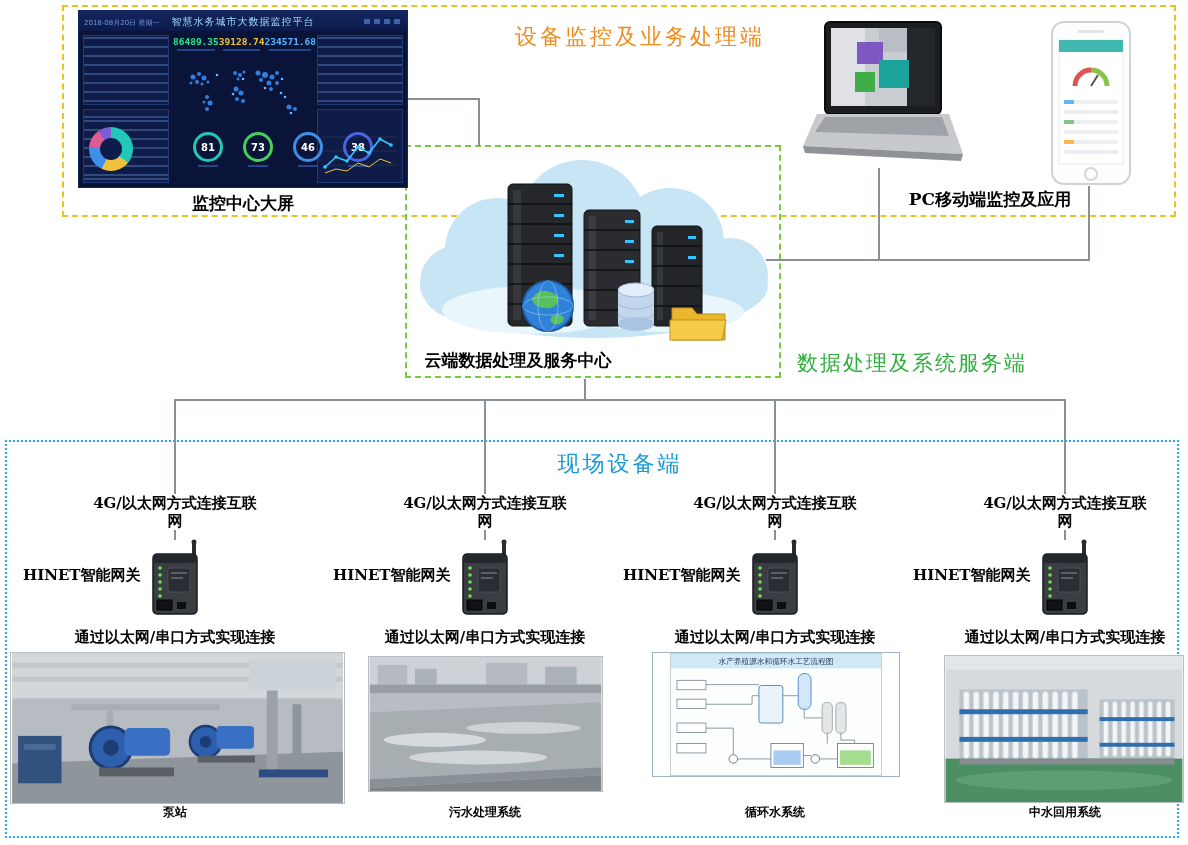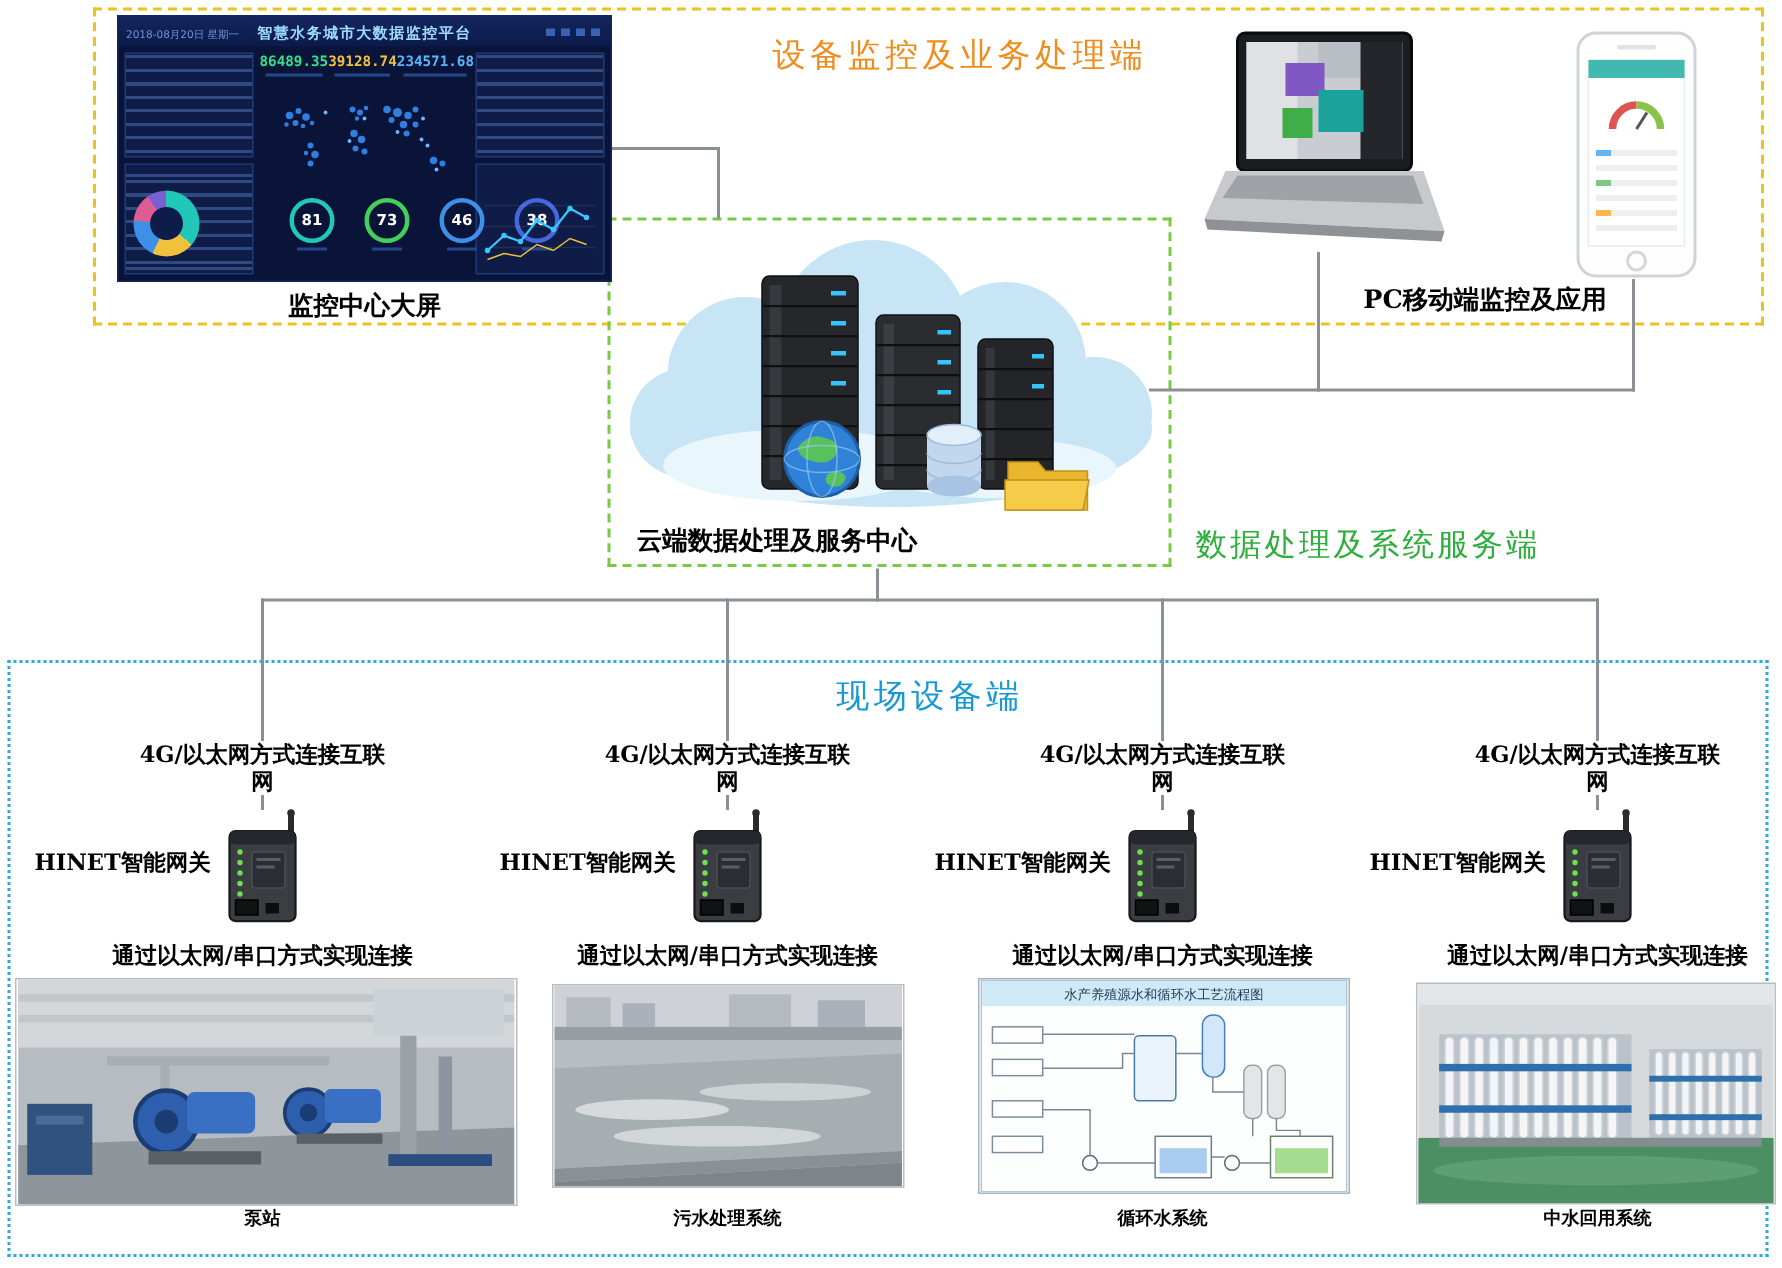--- a/index.html
+++ b/index.html
@@ -38,21 +38,21 @@
   
   .art{position:absolute;z-index:3;}
   .art svg{display:block;width:100%;height:100%;}
 
   
   .dash{position:absolute;left:78px;top:10px;width:330px;height:178px;background:#0a1438;
         border:1px solid #14265c;box-sizing:border-box;z-index:3;
         font-family:"DejaVu Sans","Liberation Sans",sans-serif;}
   .dash-header{position:absolute;left:0;top:0;right:0;height:20px;background:linear-gradient(180deg,#13265e,#0b1a4a);}
   .dash-title{position:absolute;left:0;right:0;top:4px;text-align:center;font-size:10px;color:#9fd9ff;
-              font-weight:bold;letter-spacing:1px;white-space:nowrap;}
+              font-weight:normal;letter-spacing:1px;white-space:nowrap;}
   .dash-date{position:absolute;left:5px;top:7px;font-size:7px;color:#6e96d8;white-space:nowrap;}
   .dash-hicons{position:absolute;right:5px;top:8px;width:38px;height:5px;
                background:repeating-linear-gradient(90deg,#3a62b0 0 6px,transparent 6px 10px);}
   .dash-panel{position:absolute;background:rgba(25,50,110,.28);border:1px solid #1d3a76;box-sizing:border-box;}
   .fake-rows{background-image:repeating-linear-gradient(180deg,rgba(110,160,240,.35) 0 2px,transparent 2px 9px);
              background-origin:content-box;padding:10px 6px 4px;}
   .p-a{left:4px;top:24px;width:86px;height:70px;}
   .p-b{left:4px;top:98px;width:86px;height:74px;}
   .p-c{right:4px;top:24px;width:86px;height:70px;}
   .p-d{right:4px;top:98px;width:86px;height:74px;}
@@ -418,21 +418,21 @@
           <circle cx="17" cy="58" r="1.8"></circle>
         </g>
       <rect x="25" y="30" width="22" height="24" rx="2" fill="#2a2d31" stroke="#4a4e54"></rect>
       <rect x="28" y="34" width="16" height="2" fill="#5a5f66"></rect>
         <rect x="28" y="39" width="12" height="2" fill="#5a5f66"></rect>
       <rect x="14" y="62" width="15" height="10" fill="#101214" stroke="#000"></rect>
         <rect x="34" y="64" width="9" height="7" fill="#0c0d0e"></rect>
     </svg>
   </div>
   <div class="downlink" style="left:653px;">通过以太网/串口方式实现连接</div>
-  <div class="photo" style="left:652px;top:652px;width:248px;height:144px;border-color:#9fb6c6;">
+  <div class="photo" style="left:652px;top:652px;width:248px;height:125px;border-color:#9fb6c6;">
     <svg viewBox="0 0 248 144">
       <rect x="0.5" y="0.5" width="247" height="143" fill="#fdfefe" stroke="#b9c6ce"></rect>
       <rect x="1" y="1" width="246" height="17" fill="#cfe9f6"></rect>
       <text x="124" y="13" font-size="9" fill="#1d3a52" text-anchor="middle">水产养殖源水和循环水工艺流程图</text>
       <g fill="#ffffff" stroke="#7d8c99">
         <rect x="8" y="32" width="34" height="11"></rect>
           <rect x="8" y="54" width="34" height="11"></rect>
         <rect x="8" y="82" width="34" height="11"></rect>
           <rect x="8" y="106" width="34" height="11"></rect>
       </g>

